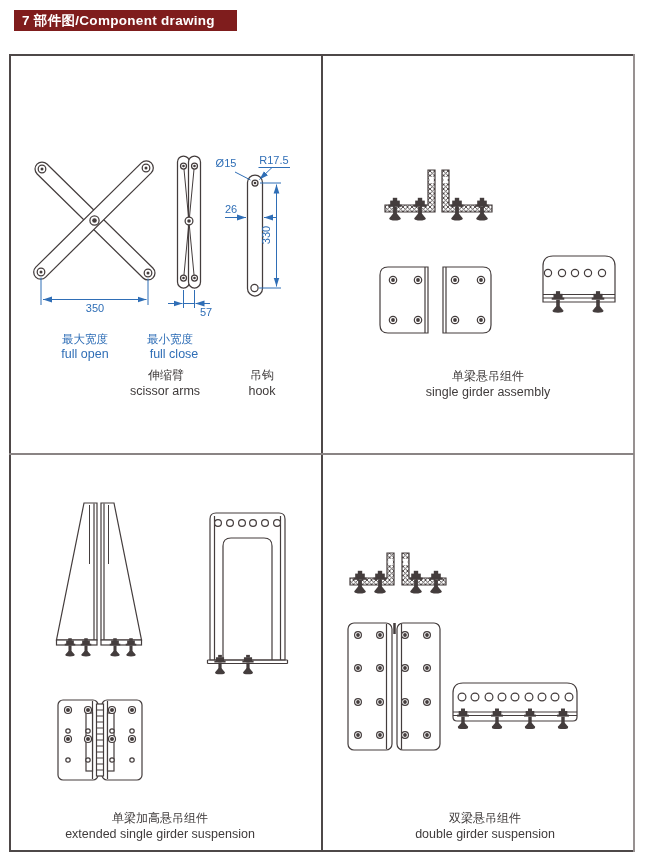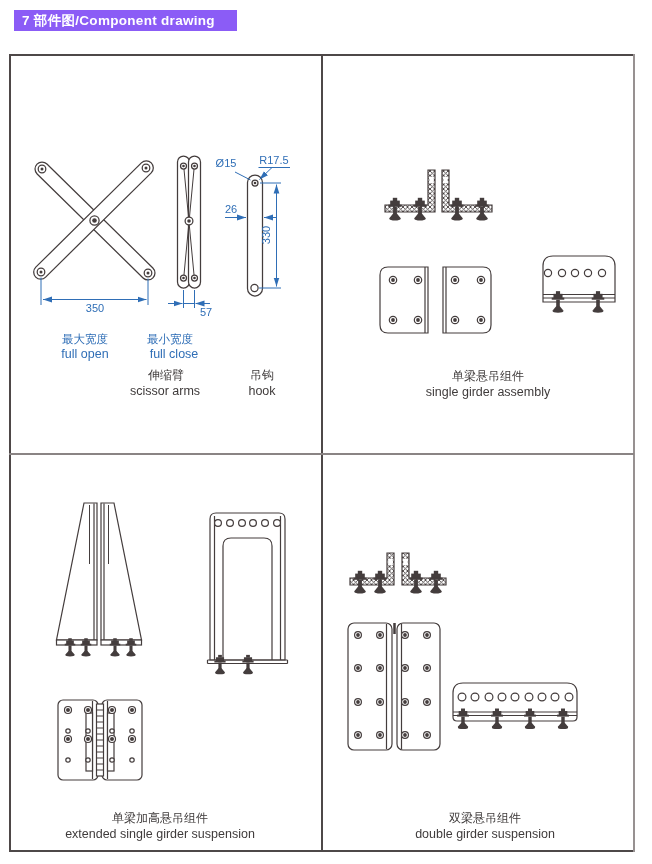--- a/index.html
+++ b/index.html
@@ -1,18 +1,18 @@
 <!DOCTYPE html>
 <html><head>
 <meta charset="utf-8">
 <style>
   * { margin:0; padding:0; box-sizing:border-box; }
   html,body { background:#fff; }
   body { width:652px; height:864px; position:relative; font-family:"Liberation Sans",sans-serif; overflow:hidden; }
-  .hdr { position:absolute; left:14px; top:10px; width:223px; height:21px; background:#8b5cf6;
+  .hdr { position:absolute; left:14px; top:10px; width:223px; height:21px; background:#7f1d1d;
          color:#fff; font-weight:bold; font-size:13.5px; line-height:21px; padding-left:8px; letter-spacing:.3px; }
   .bline { position:absolute; background:#4e4848; }
   svg.panel { position:absolute; overflow:visible; }
   text { font-family:"Liberation Sans",sans-serif; }
   .dimtxt { fill:#2f6eb6; font-size:11px; }
   .captxt { fill:#2f6eb6; font-size:11.5px; }
   .capen  { fill:#2f6eb6; font-size:12.5px; }
   .lbl    { fill:#3f3b3b; font-size:12px; }
   .lblen  { fill:#3f3b3b; font-size:12.5px; }
 </style>

